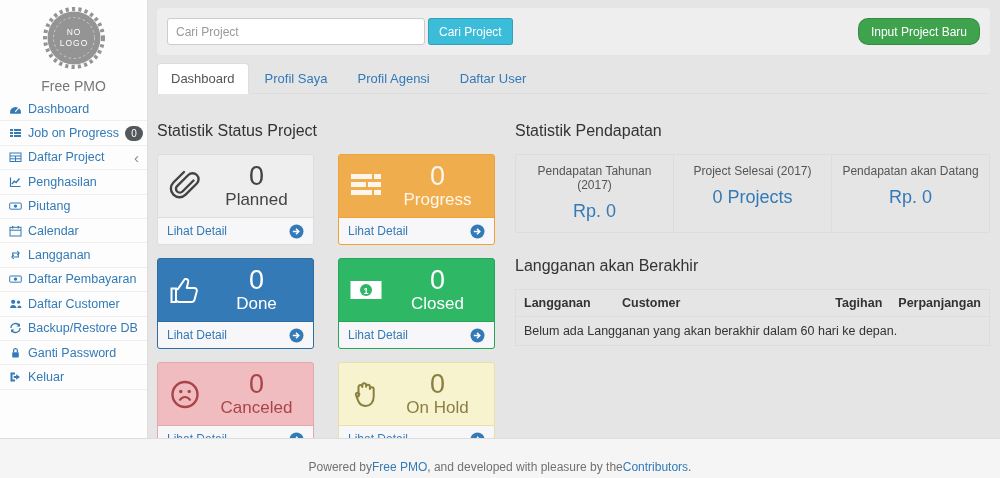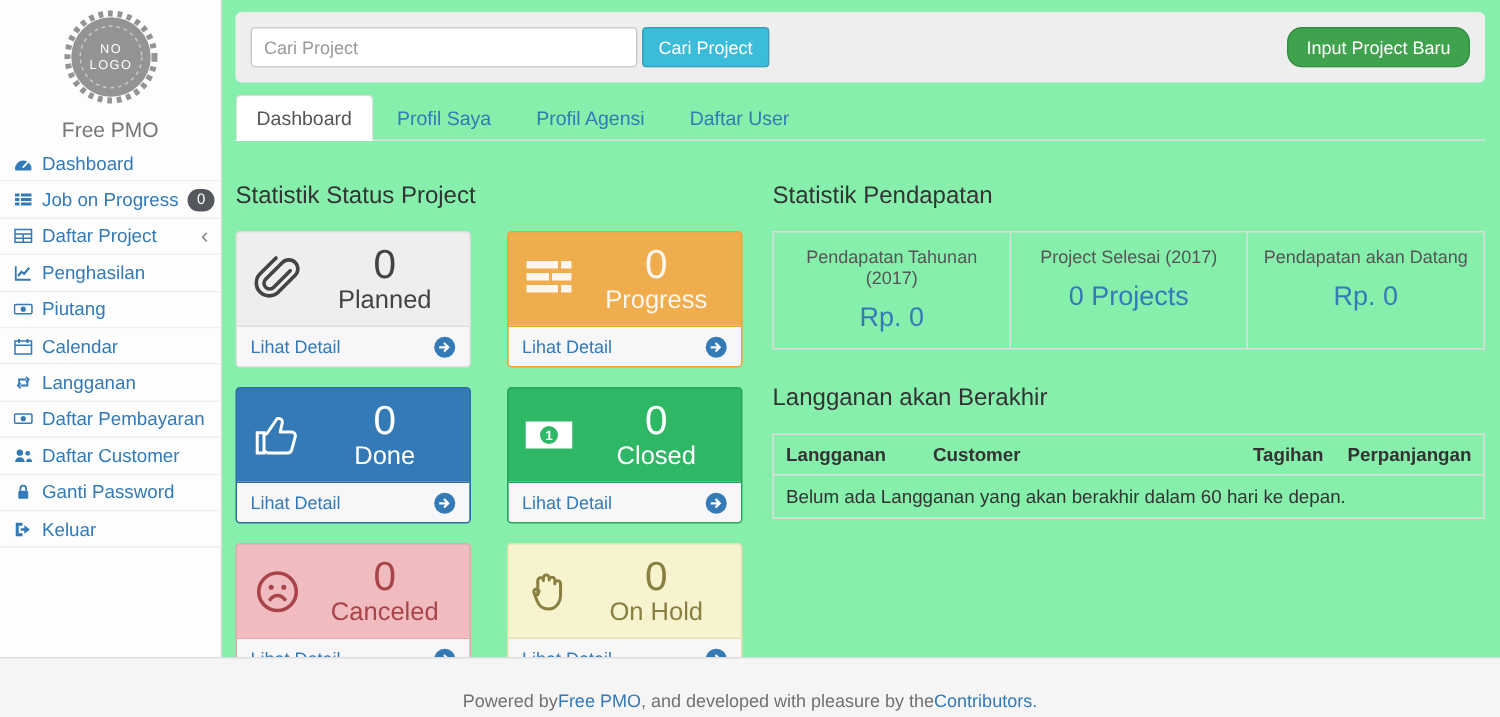--- a/index.html
+++ b/index.html
@@ -21,21 +21,21 @@
   .menu-item:first-of-type { border-top:1px solid #e5e5e5; }
   .mi-icon { width:14px; display:flex; align-items:center; justify-content:center; flex:none; }
   .mi-label { font-size:12.5px; white-space:nowrap; }
   .badge {
     margin-left:auto; background:#54585c; color:#fff; border-radius:9px;
     font-size:10px; min-width:18px; height:15px; line-height:15px; text-align:center; padding:0 4px;
   }
   .chevron { margin-left:auto; color:#8a8a8a; font-size:15px; line-height:1; }
 
   
-  .main { flex:1; padding:8px 10px 0 9px; background:#86efac; overflow:hidden; }
+  .main { flex:1; padding:8px 10px 0 9px; background:#e5e5e5; overflow:hidden; }
   .topbar {
     background:#eee; border-radius:4px; padding:10px; display:flex; align-items:center; height:47px;
   }
   .search-input {
     width:258px; height:27px; border:1px solid #ccc; border-radius:3px; padding:0 8px;
     font-size:12px; color:#555; font-family:inherit;
   }
   .search-input::placeholder { color:#999; }
   .btn {
     border-radius:3px; font-size:12px; color:#fff; padding:0 10px; height:27px;
@@ -180,20 +180,30 @@
     <div class="menu-item">
       <span class="mi-icon">
           <svg width="13" height="12" viewBox="0 0 13 12" color="#337ab7">
             <circle cx="4.2" cy="3.8" r="2.1" fill="currentColor"></circle>
             <path d="M1 10c.2-2 1.5-3.1 3.2-3.1S7.3 8 7.5 10z" fill="currentColor"></path>
             <circle cx="9.5" cy="4.2" r="1.6" fill="currentColor"></circle>
             <path d="M8.3 10c.2-1.5 1-2.4 2.1-2.4 1.1 0 1.9.9 2.1 2.4z" fill="currentColor"></path>
           </svg>
         </span>
       <span class="mi-label">Daftar Customer</span>
+    </div>
+    <div class="menu-item">
+      <span class="mi-icon">
+          <svg width="13" height="12" viewBox="0 0 13 12" color="#337ab7">
+            <path d="M11 6a4.5 4.5 0 0 1-8.6 1.8M2 6a4.5 4.5 0 0 1 8.6-1.8" fill="none" stroke="currentColor" stroke-width="1.3"></path>
+            <path d="M10.8 1.2v3.2H7.6z" fill="currentColor"></path>
+            <path d="M2.2 10.8V7.6h3.2z" fill="currentColor"></path>
+          </svg>
+        </span>
+      <span class="mi-label">Backup/Restore DB</span>
     </div>
     <div class="menu-item">
       <span class="mi-icon">
           <svg width="13" height="12" viewBox="0 0 13 12" color="#337ab7">
             <rect x="3.2" y="5.2" width="6.6" height="5.3" rx="0.8" fill="currentColor"></rect>
             <path d="M4.6 5.2V3.6a1.9 1.9 0 0 1 3.8 0v1.6" fill="none" stroke="currentColor" stroke-width="1.2"></path>
           </svg>
         </span>
       <span class="mi-label">Ganti Password</span>
     </div>

